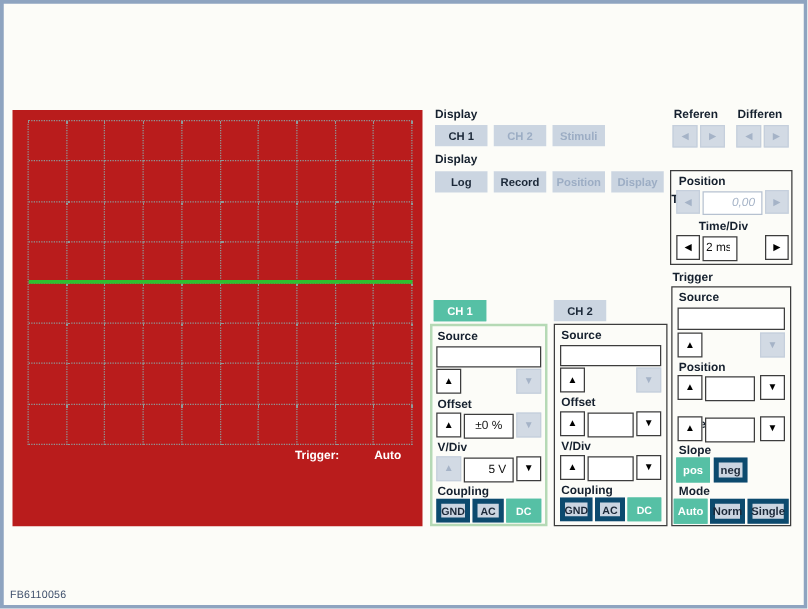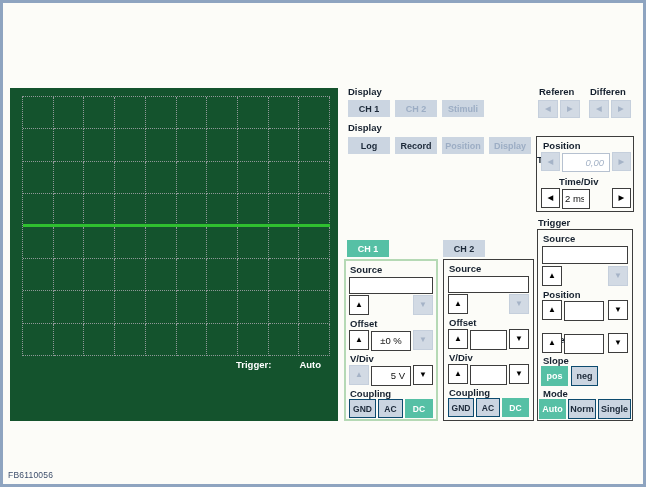--- a/index.html
+++ b/index.html
@@ -9,37 +9,37 @@
     background:#fcfcf8;
     font-family:"Liberation Sans", sans-serif;
     overflow:hidden;
   }
   #frame-border {
     position:absolute; inset:0; border:3px solid #8ea4c0; pointer-events:none; z-index:50;
   }
   .abs { position:absolute; }
   .label { font-size:9.5px; font-weight:bold; color:#15202e; white-space:nowrap; }
   
-  #scope { left:10px; top:88px; width:328px; height:333px; background:#14532d; }
+  #scope { left:10px; top:88px; width:328px; height:333px; background:#b91c1c; }
   #scope-grid {
     position:absolute; left:12px; top:8px; width:308px; height:260px;
     display:grid; border-top:1px dotted #909898; border-left:1px dotted #909898;
   }
   .gcell { border-right:1px dotted #909898; border-bottom:1px dotted #909898; }
   #trace { position:absolute; left:13px; top:136px; width:307px; height:3px; }
   #trig-status { position:absolute; left:226px; top:271px; display:flex; gap:28px;
     color:#fff; font-size:9.5px; font-weight:bold; }
   
   .btn-flat {
     background:#cbd5e1; color:#1b2838; font-size:9px; font-weight:bold;
     display:flex; align-items:center; justify-content:center; cursor:pointer;
   }
   .btn-flat.off { color:#9cadc4; cursor:default; }
   .btn-teal { background:#56c0a5; color:#fff; border:1px solid #56c0a5; }
-  .btn-border { border:1px solid #0c4a6e; }
+  .btn-border { border:4px solid #0c4a6e; }
   
   .arr {
     display:flex; align-items:center; justify-content:center; font-size:8px; line-height:1;
   }
   .arr.on  { background:#fff; border:1px solid #3d3d3d; color:#000; cursor:pointer; }
   .arr.off { background:#d2dae4; border:1px solid #c5cfdc; color:#a5b3c7; cursor:default; }
   .arr.lr { font-size:7.5px; }
   
   .field {
     background:#fff; border:1px solid #3d3d3d; color:#111;

